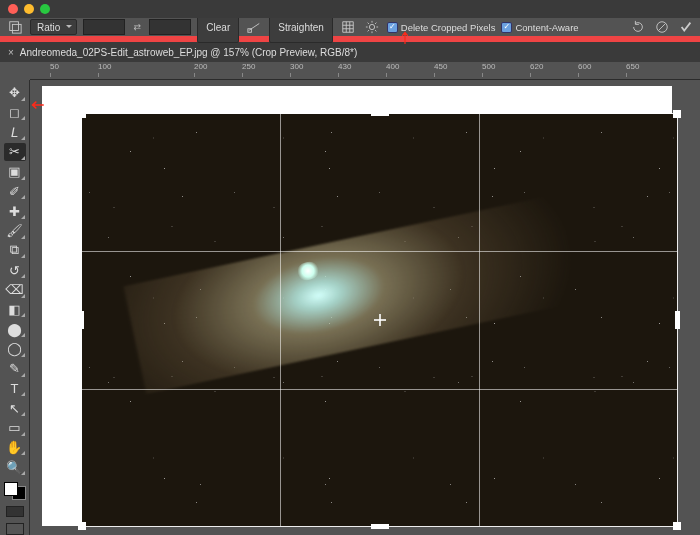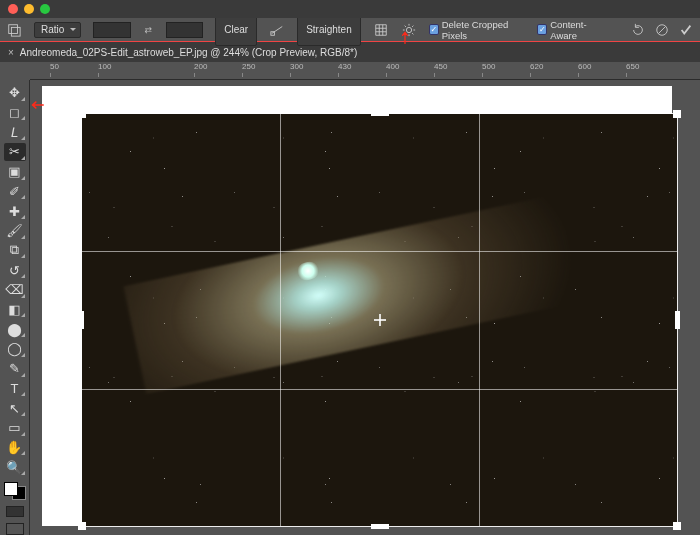--- a/index.html
+++ b/index.html
@@ -6,21 +6,21 @@
   body { width: 700px; height: 535px; background: #535353; overflow: hidden; position: relative; }
 
   
   .titlebar { height: 18px; background: #3a3a3a; display: flex; align-items: center; position: relative; }
   .traffic { display: flex; gap: 6px; padding-left: 8px; }
   .traffic span { width: 10px; height: 10px; border-radius: 50%; display: block; }
   .tl-red { background: #ff5f57; } .tl-yel { background: #febc2e; } .tl-grn { background: #28c840; }
   .titlebar .title { position: absolute; width: 100%; text-align: center; color: #d0d0d0; font-size: 11px; pointer-events:none; }
 
   
-  .optbar { height: 24px; background: #535353; display: flex; align-items: center; gap: 12px; padding: 0 6px; border-bottom: 1px solid #ef4444; }
+  .optbar { height: 24px; background: #535353; display: flex; align-items: center; gap: 6px; padding: 0 6px; border-bottom: 6px solid #ef4444; }
   .select { background: #3d3d3d; color: #ddd; font-size: 10px; height: 16px; padding: 0 16px 0 6px; border: 1px solid #2a2a2a; border-radius: 2px; position: relative; display: flex; align-items: center; }
   .select::after { content: ""; position: absolute; right: 4px; top: 5px; border: 3px solid transparent; border-top-color: #bbb; }
   .field { width: 42px; height: 16px; background: #333; border: 1px solid #222; }
   .swap { width: 12px; height: 12px; display:flex; align-items:center; justify-content:center; color:#bbb; font-size:9px; }
   .btn { background: #3d3d3d; color: #ddd; font-size: 10px; height: 32px; padding: 0 8px; border: 1px solid #2a2a2a; border-radius: 2px; display:flex; align-items:center; }
   .iconbtn { width: 18px; height: 18px; display:flex; align-items:center; justify-content:center; color:#ccc; }
   .chk { display:flex; align-items:center; gap:3px; color:#ddd; font-size:9.5px; }
   .chk .box { width:11px; height:11px; background:#6aa0e0; border:1px solid #336; border-radius:2px; display:flex; align-items:center; justify-content:center; color:#fff; font-size:8px; line-height:1; }
   .spacer { flex: 1; }
   .commit { display:flex; gap:8px; color:#ccc; }
@@ -178,21 +178,21 @@
         <svg viewBox="0 0 16 16">
           <path d="M3 8l3 4 7-9" fill="none" stroke="#ccc" stroke-width="2"></path>
         </svg>
       </div>
   </div>
 </div>
 
 <div class="tabrow">
   <div class="doctab">
     <span class="x">×</span>
-    <span>Andreomeda_02PS-Edit_astroweb_EP.jpg @ 244% (Crop Preview, RGB/8*)</span>
+    <span>Andreomeda_02PS-Edit_astroweb_EP.jpg @ 157% (Crop Preview, RGB/8*)</span>
   </div>
 </div>
 
 <div class="ruler-h" id="rulerH">
     <span class="tick" style="left: 20px;">50</span>
     <span class="tick" style="left: 68px; text-align: right;">100</span>
     <span class="tick" style="left: 116px; margin-top: 44px;">150</span>
     <span class="tick" style="left: 164px;">200</span>
     <span class="tick" style="left: 212px;">250</span>
     <span class="tick" style="left: 260px;">300</span>

